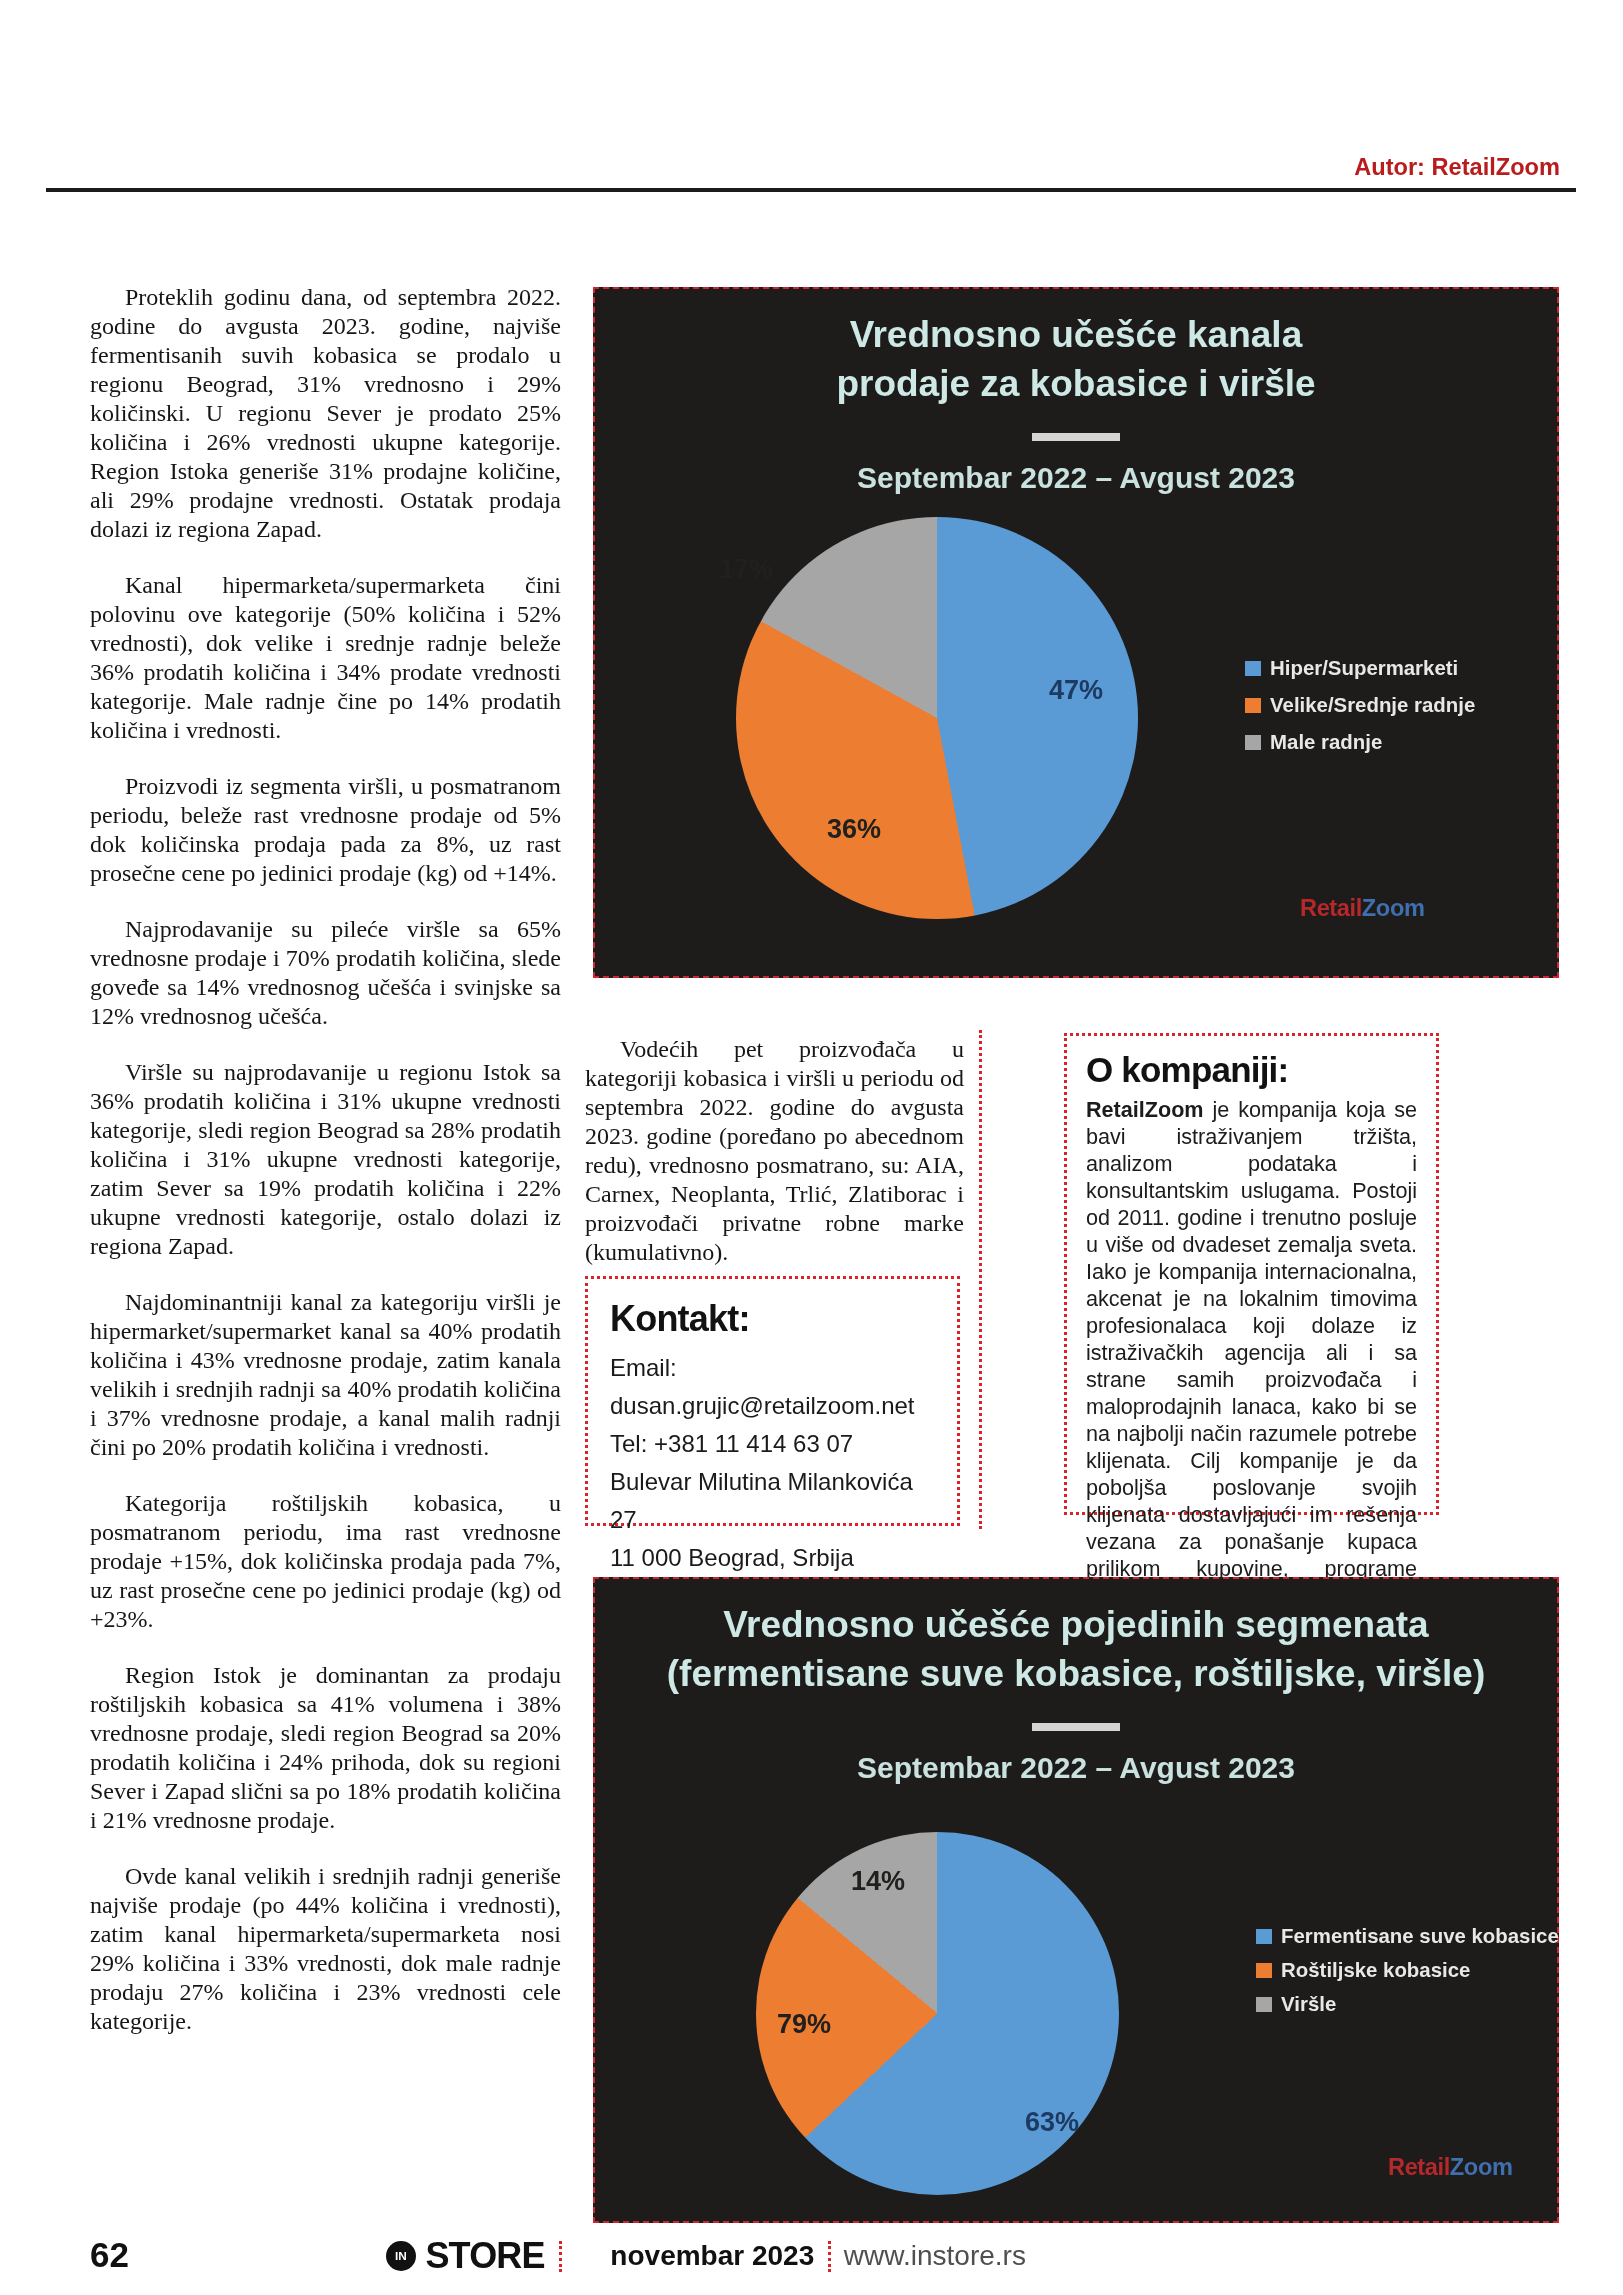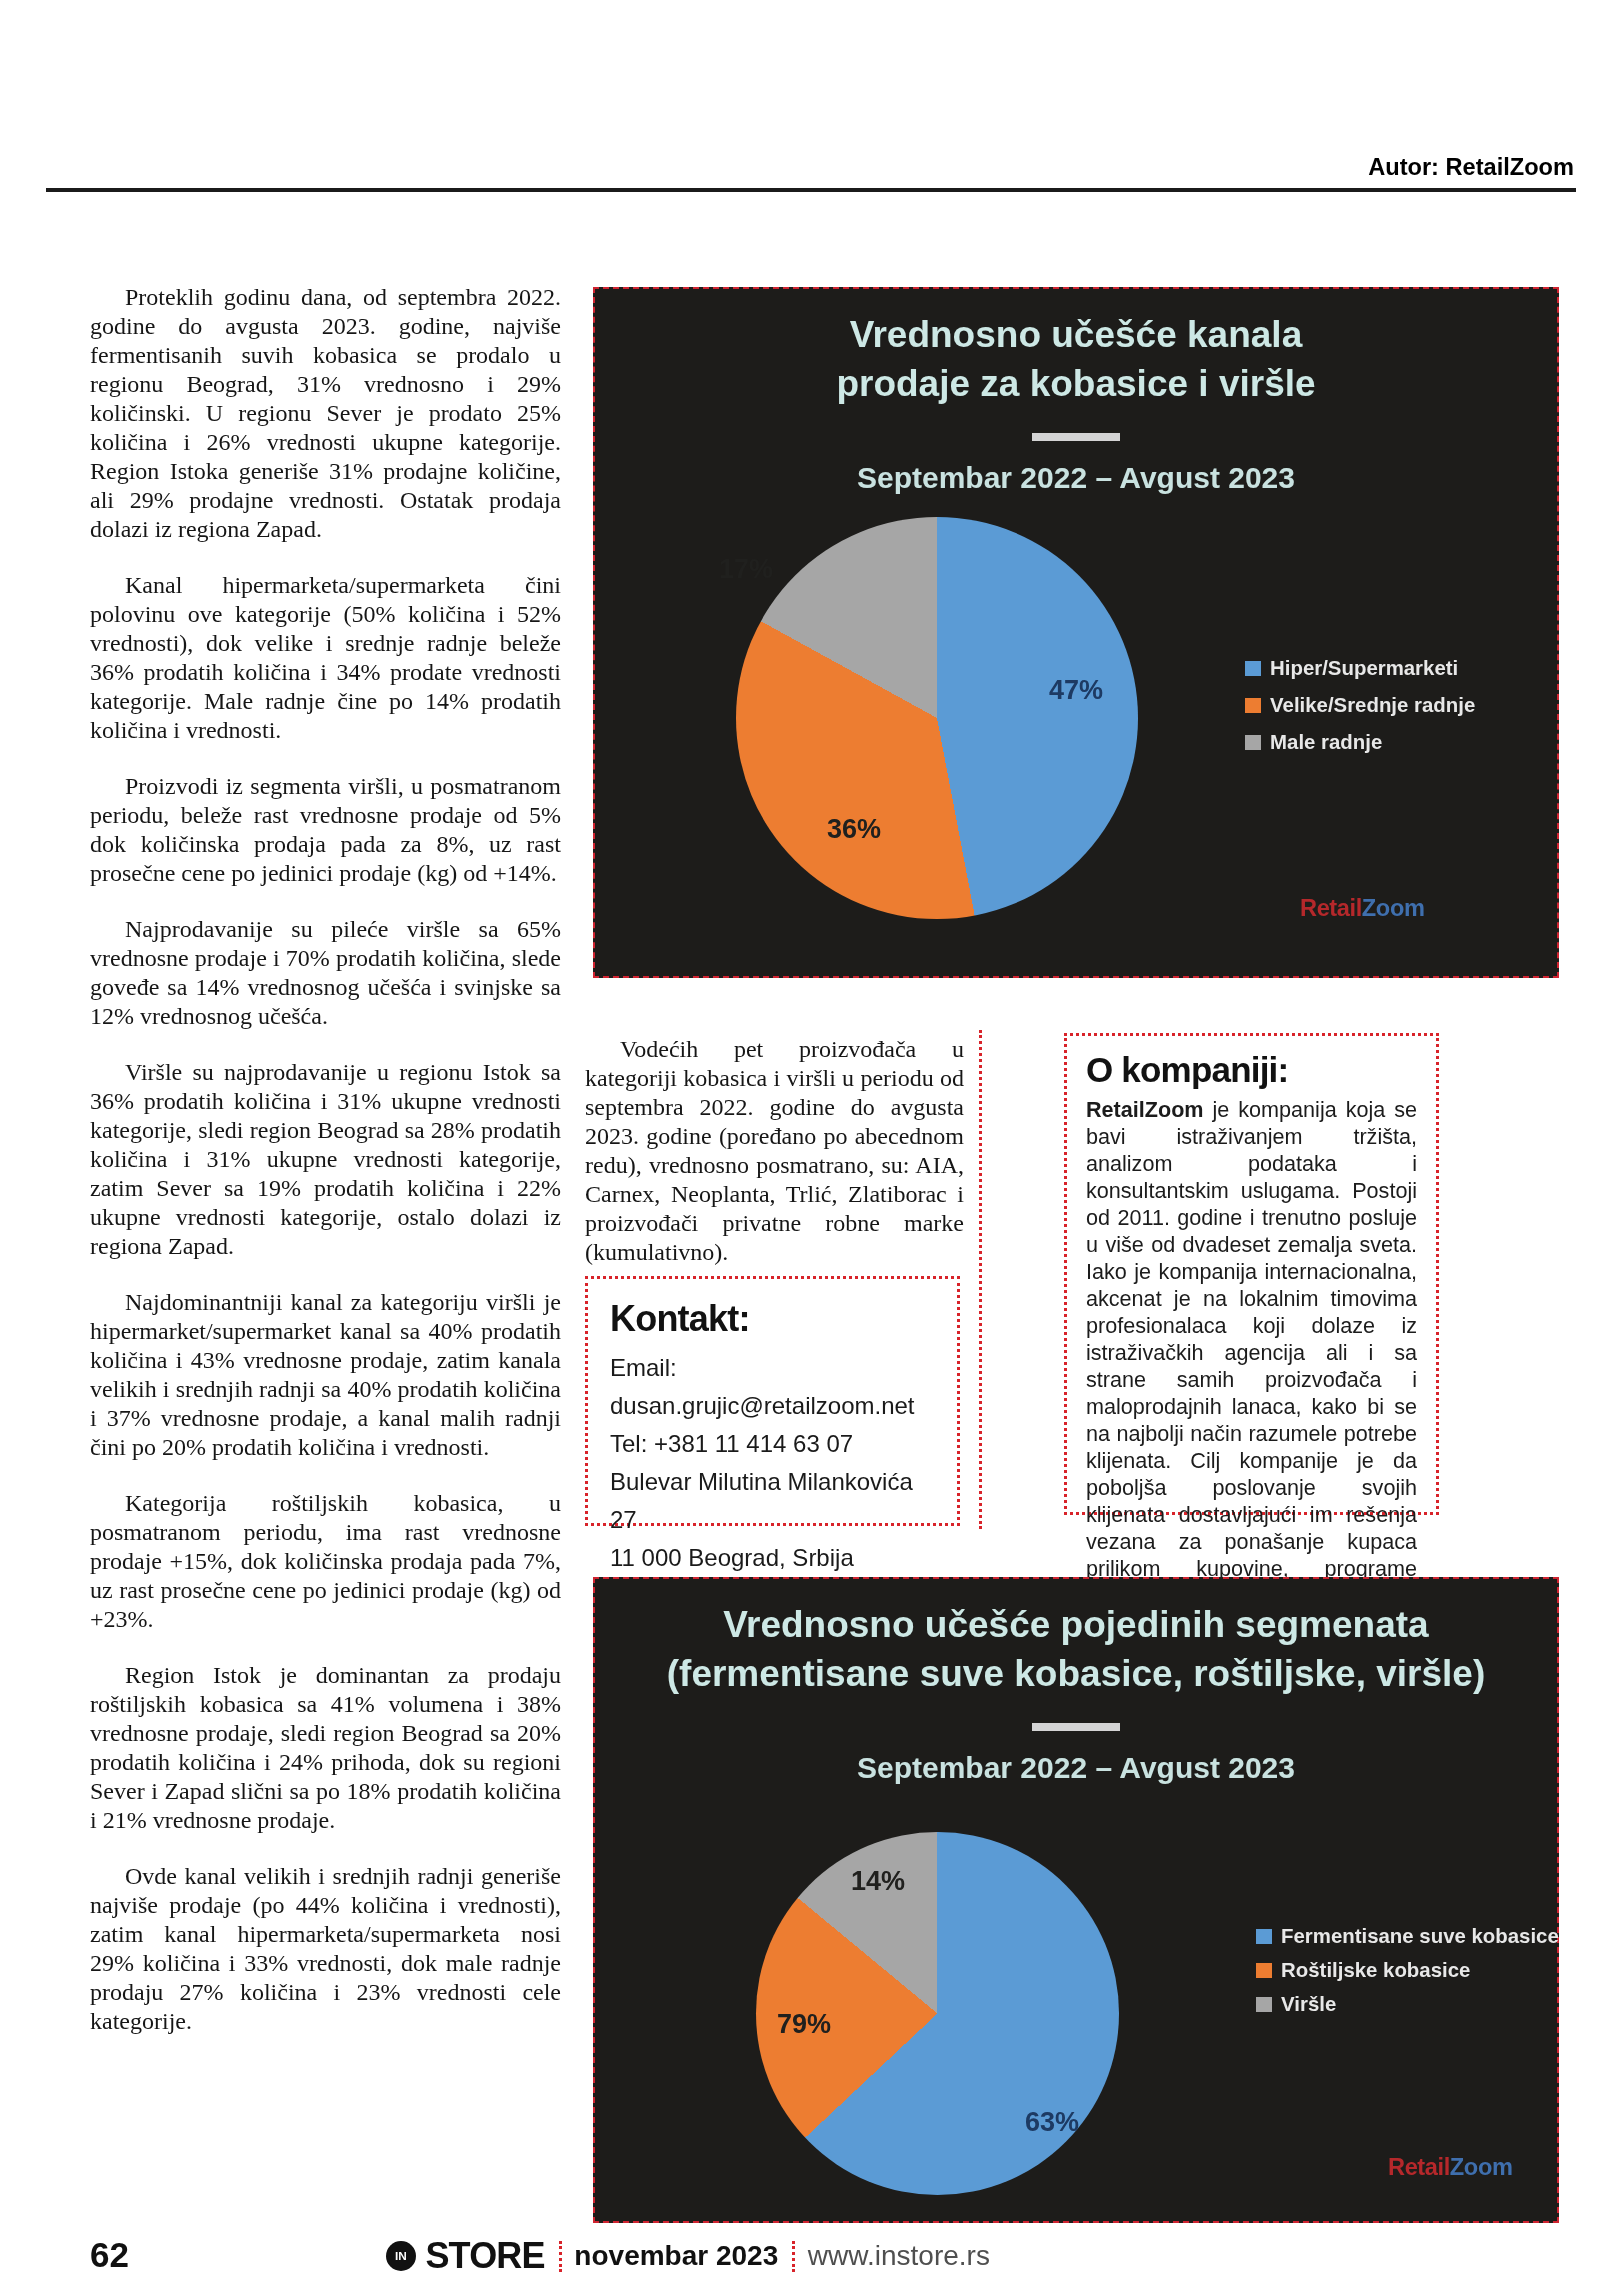--- a/index.html
+++ b/index.html
@@ -6,21 +6,21 @@
   #page {
     position:relative; width:1623px; height:2295px; background:#ffffff;
     font-family:"Liberation Sans",sans-serif; overflow:hidden; margin:0 auto;
   }
 
   
   .header-title { position:absolute; left:88px; top:118px; font-size:46px; font-weight:800;
     letter-spacing:-1.6px; white-space:nowrap; }
   .header-title .red { color:#e8232c; }
   .header-title .blk { color:#121212; }
-  .author { position:absolute; right:49px; top:154px; font-size:23.6px; font-weight:700; color:#000000; }
+  .author { position:absolute; right:63px; top:154px; font-size:23.6px; font-weight:700; color:#b91c1c; }
   .header-rule { position:absolute; left:46px; top:188px; width:1530px; height:3.9px; background:#1b1b1b; }
 
   
   .body-col { position:absolute; left:90px; top:283px; width:471px;
     font-family:"Liberation Serif",serif; font-size:24px; line-height:29px;
     color:#161616; text-align:justify; }
   .body-col p { margin:0 0 27px 0; text-indent:35px; }
 
   
   .chart-box { position:absolute; left:593px; width:966px; background:#1d1c1a;
@@ -70,21 +70,21 @@
   .okomp-body { font-size:21.6px; line-height:27px; color:#1c1c1c; text-align:justify; }
   .okomp-body .lead { font-weight:800; }
 
   
   .page-num { position:absolute; left:90px; top:2235px; font-size:35px; font-weight:800; color:#111; }
   .footer-brand { position:absolute; left:386px; top:2235px; display:flex; align-items:center; }
   .in-badge { width:30px; height:30px; border-radius:50%; background:#111; color:#fff;
     font-size:11.8px; font-weight:800; display:flex; align-items:center; justify-content:center; margin-right:9.4px; }
   .brand-name { font-size:36px; font-weight:800; letter-spacing:-0.8px; color:#111; margin-right:14px; }
   .dot-sep { height:31px; border-left:3.1px dotted #d8232a; margin:0 12.6px 0 0; }
-  .issue { font-size:28px; font-weight:700; color:#111; margin-right:14px; }
+  .issue { font-size:28px; font-weight:700; color:#111; margin-right:14px;margin-left:36px; }
   .site { font-size:28px; color:#4f4f4f; }
 </style>
 </head>
 <body>
 
 <div id="page">
 
   <div class="author">Autor: RetailZoom</div>
   <div class="header-rule"></div>
 

